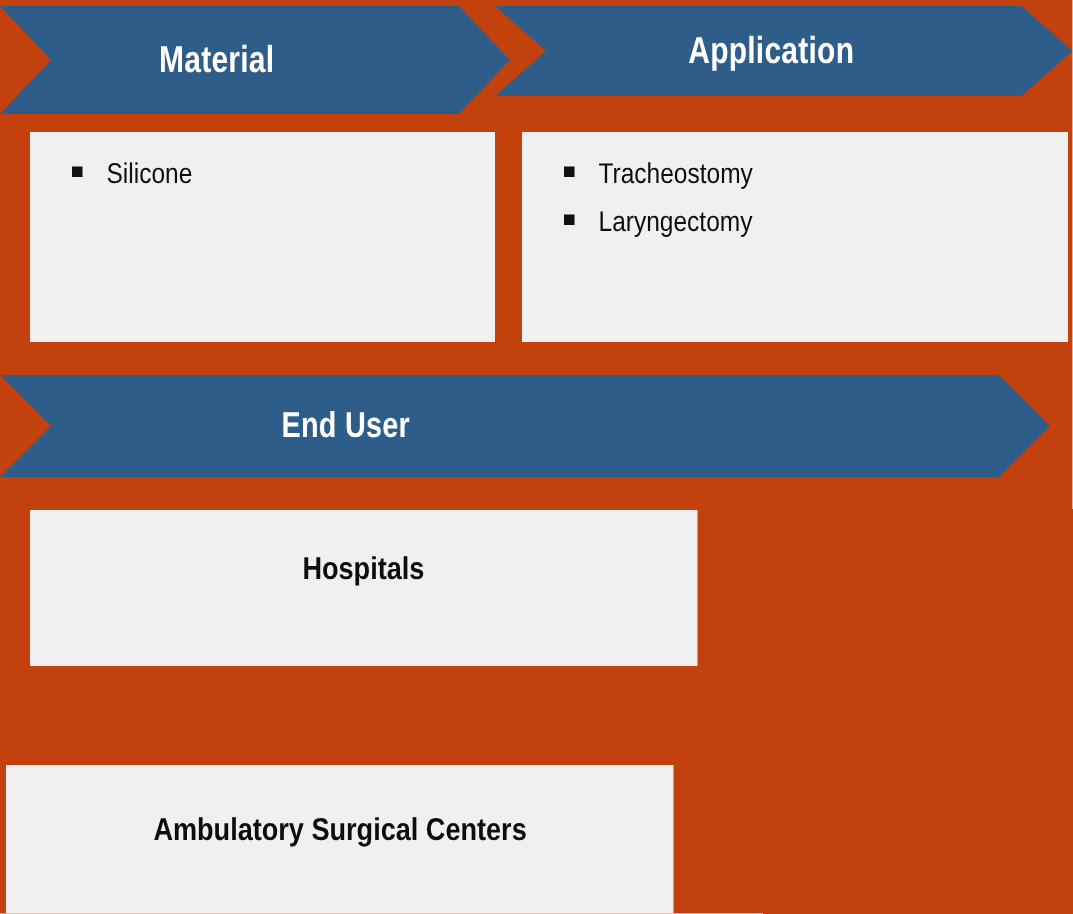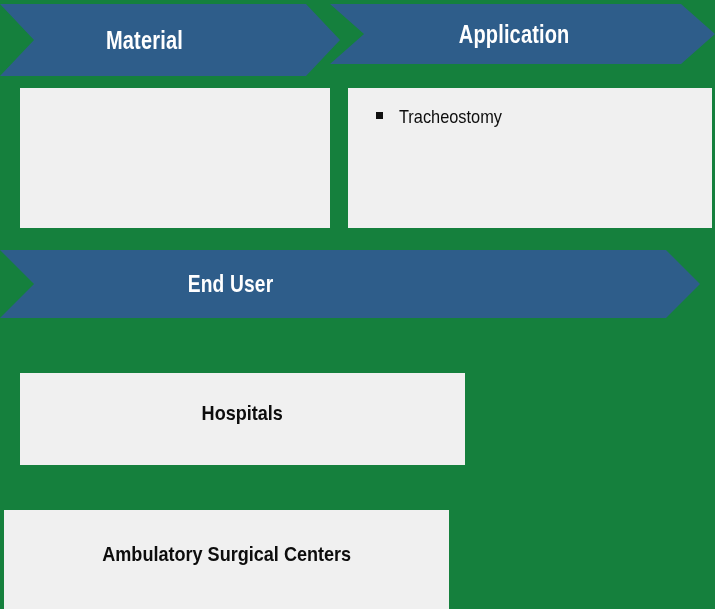--- a/index.html
+++ b/index.html
@@ -12,21 +12,21 @@
     height: 609px;
     overflow: hidden;
     position: relative;
     font-family: "Liberation Sans", "DejaVu Sans", sans-serif;
   }
 
   #canvas {
     position: relative;
     width: 715px;
     height: 609px;
-    background: #15803d;
+    background: #c2410c;
     overflow: hidden;
   }
 
   
   .banner {
     position: absolute;
     display: flex;
     align-items: center;
     justify-content: center;
     color: #ffffff;
@@ -104,22 +104,21 @@
   #panel-application {
     left: 348px;
     top: 88px;
     width: 364px;
     height: 140px;
   }
   #panel-hospitals {
     left: 20px;
     top: 340px;
     width: 445px;
-    height: 92px;
-    margin-top: 33px;
+    height: 104px;
   }
   #panel-asc {
     left: 4px;
     top: 483px;
     width: 445px;
     height: 118px;
     margin-top: 27px;
   }
 
   
@@ -187,29 +186,37 @@
   <div class="banner chev-both" id="banner-material">
     <span class="banner-label">Material</span>
   </div>
 
   <div class="banner chev-both" id="banner-application">
     <span class="banner-label">Application</span>
   </div>
 
   <div class="panel" id="panel-material">
     <ul class="bullet-list">
+      <li>
+        <span class="bullet-mark"></span>
+        <span class="bullet-text">Silicone</span>
+      </li>
     </ul>
   </div>
 
   <div class="panel" id="panel-application">
     <ul class="bullet-list">
       <li>
         <span class="bullet-mark"></span>
         <span class="bullet-text">Tracheostomy</span>
       </li>
+      <li>
+        <span class="bullet-mark"></span>
+        <span class="bullet-text">Laryngectomy</span>
+      </li>
     </ul>
   </div>
 
   <div class="banner chev-both" id="banner-enduser">
     <span class="banner-label">End User</span>
   </div>
 
   <div class="panel" id="panel-hospitals">
     <div class="panel-center">
       <span class="panel-center-text">Hospitals</span>

